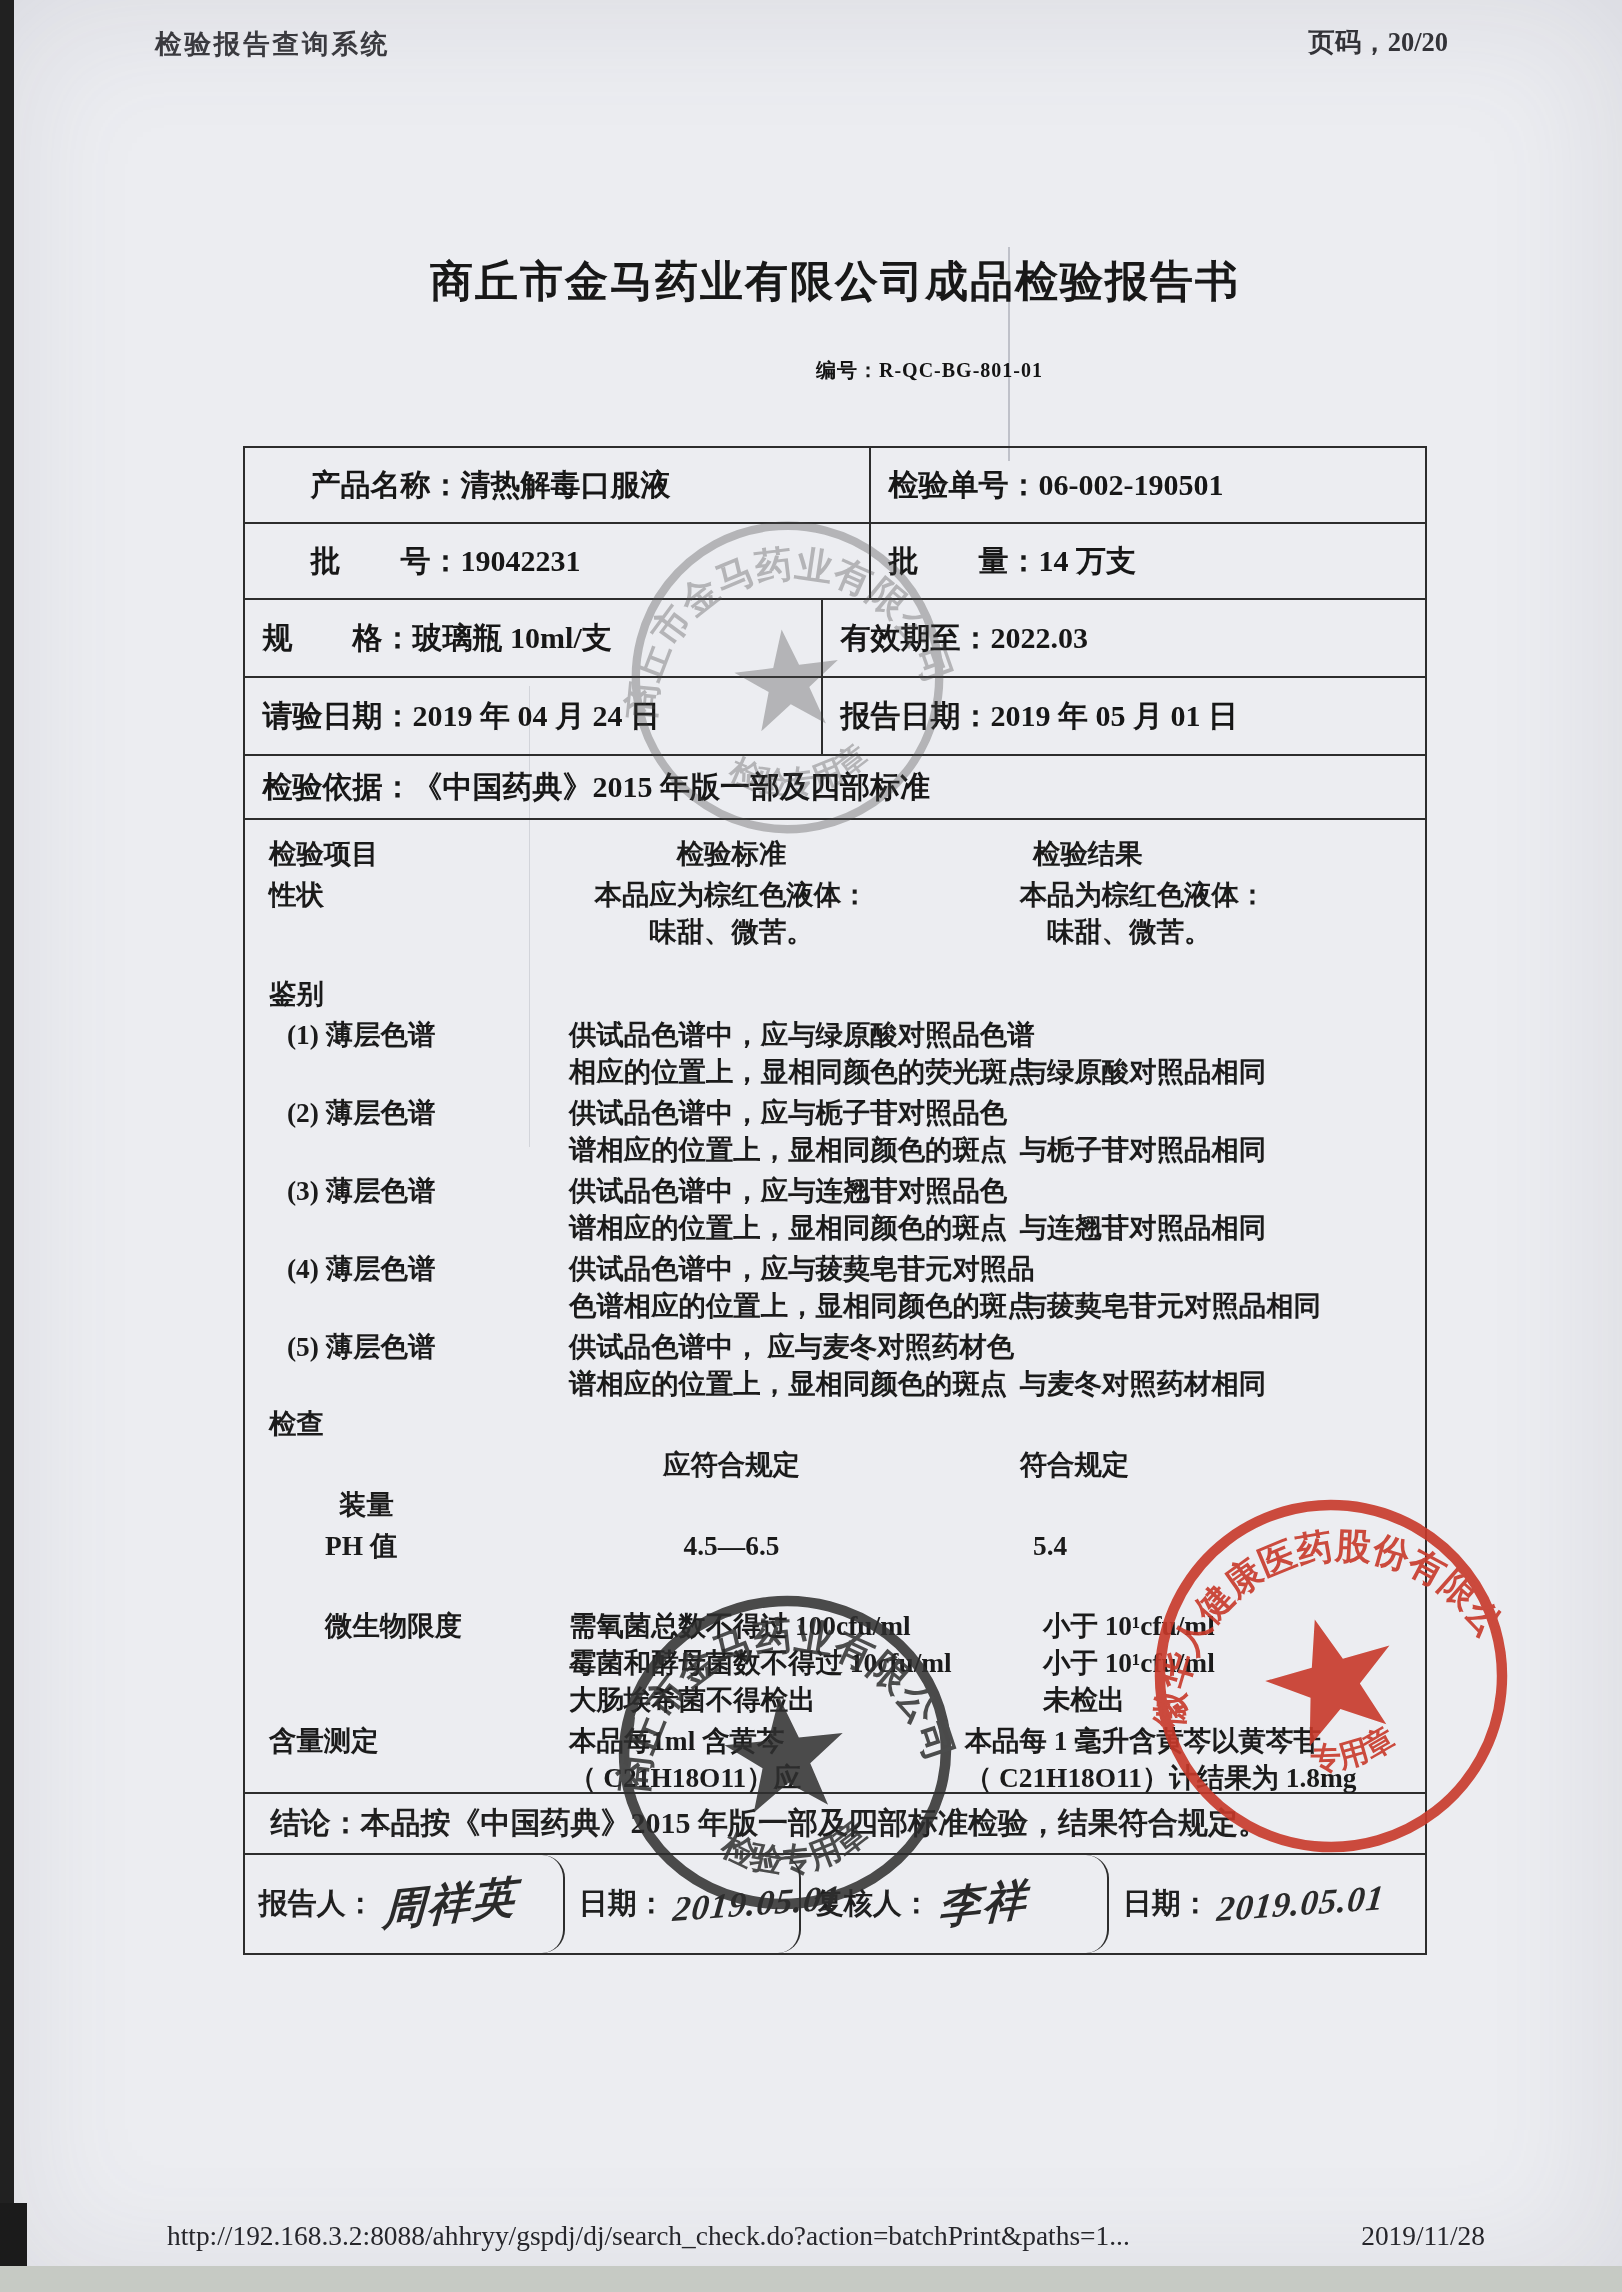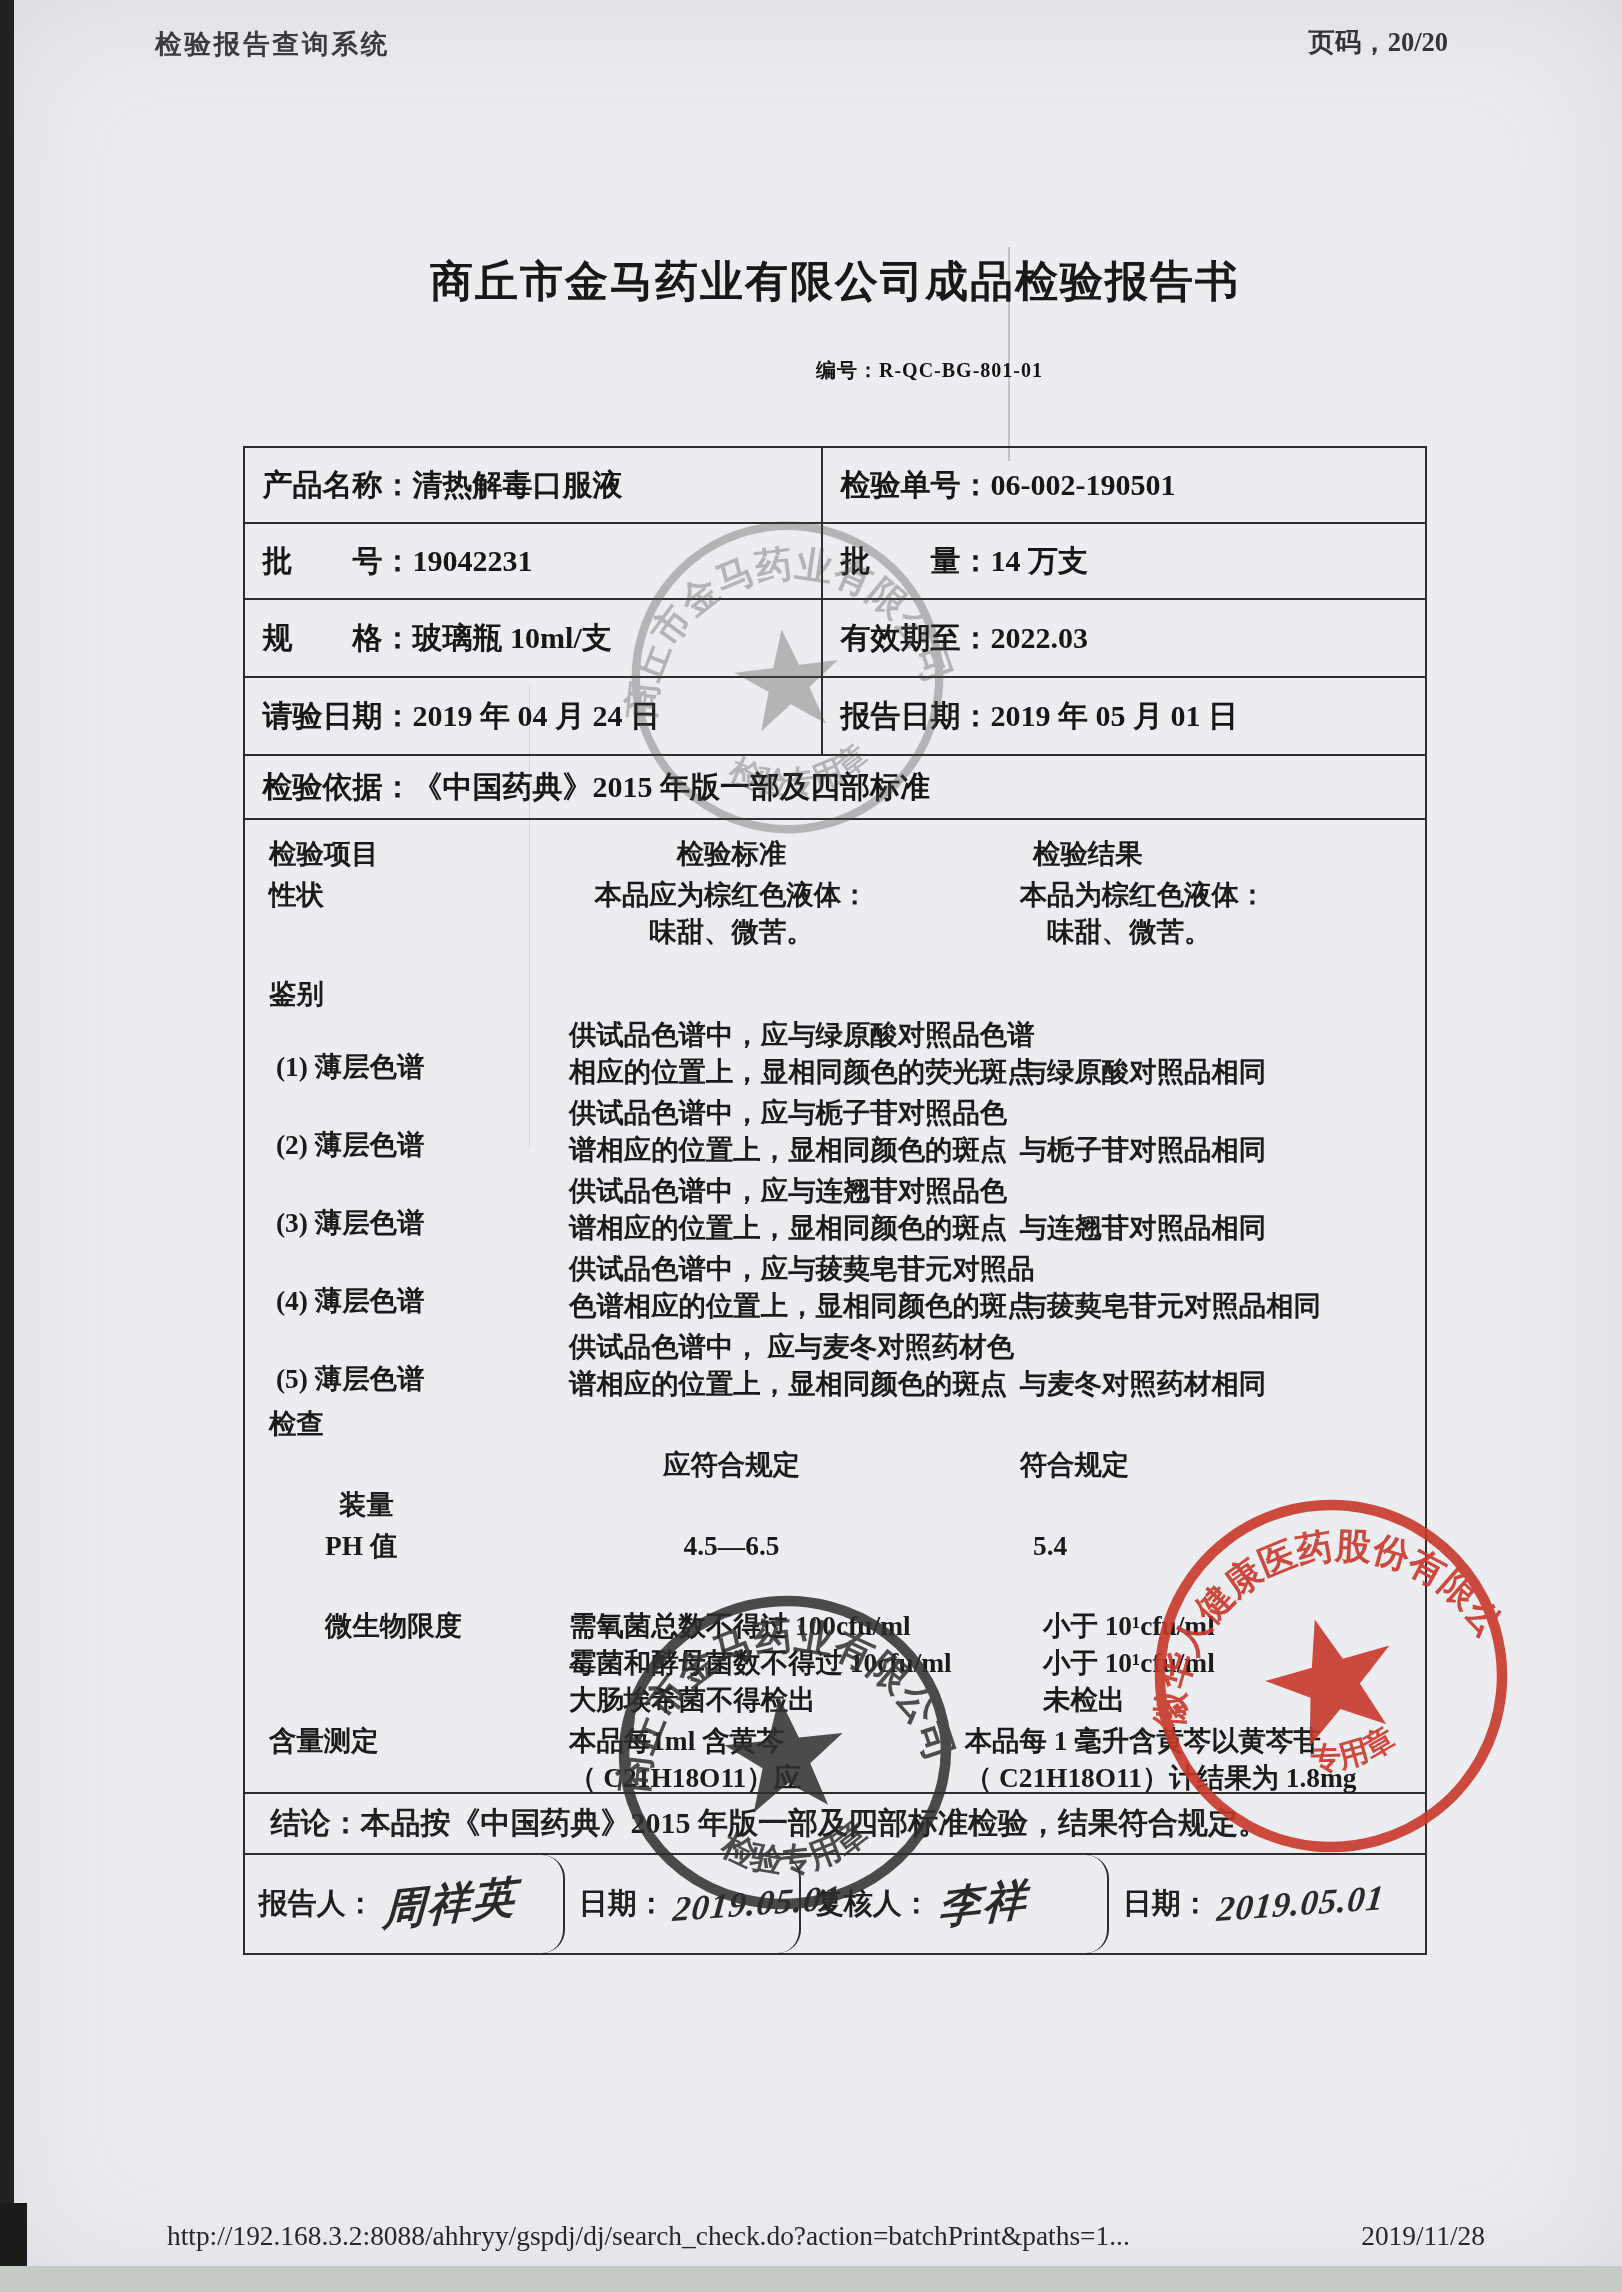--- a/index.html
+++ b/index.html
@@ -27,30 +27,30 @@
   .rpt-no{position:absolute;left:816px;top:357px;font-size:20px;font-weight:bold;letter-spacing:1px;color:#141414;}
 
   .tbl{position:absolute;left:243px;top:446px;width:1184px;box-sizing:border-box;
     border:2.9px solid #2d2d2d;background:transparent;}
   .trow{display:flex;box-sizing:border-box;border-bottom:2.9px solid #2d2d2d;align-items:center;}
   .trow:last-child{border-bottom:none;}
   .cell{box-sizing:border-box;display:flex;align-items:center;padding-left:17.6px;
     font-size:30px;font-weight:bold;white-space:nowrap;color:#171717;}
   .c-left{width:578px;border-right:2.9px solid #2d2d2d;align-self:stretch;}
   .c-right{flex:1;}
-  .h78{height:76px;} .h80{height:78px;} .h82{height:64px;}
+  .h78{height:76px;padding-left:48px;} .h80{height:78px;} .h82{height:64px;}
 
   
   .items{display:block;height:974px;box-sizing:border-box;padding-top:11.8px;cursor:default;}
   .irow{display:grid;grid-template-columns:214px 545px 1fr;margin-top:3.9px;
     font-size:27.4px;font-weight:bold;color:#1b1b1b;}
   .irow.narrowstd{grid-template-columns:214px 490px 1fr;}
   .line{line-height:37px;min-height:37px;white-space:nowrap;}
   .iitem{padding-left:24px;}
-  .iitem.ind1{padding-left:31px;margin-top:32px;}
+  .iitem.ind1{padding-left:42px;}
   .iitem.ind2{padding-left:80px;}
   .iitem.ind3{padding-left:94px;margin-top:40px;}
   .istd{padding-left:110px;}
   .istd.ctr{padding-left:0;text-align:center;}
   .ires{padding-left:15.7px;}
   .ires.pad30{padding-left:29px;}
   .ires.pad40{padding-left:39px;}
   .row-shape .ires .line:nth-child(2){padding-left:27.4px;}
   .gap26{margin-top:25.5px;} .gap44{margin-top:43px;}
 

